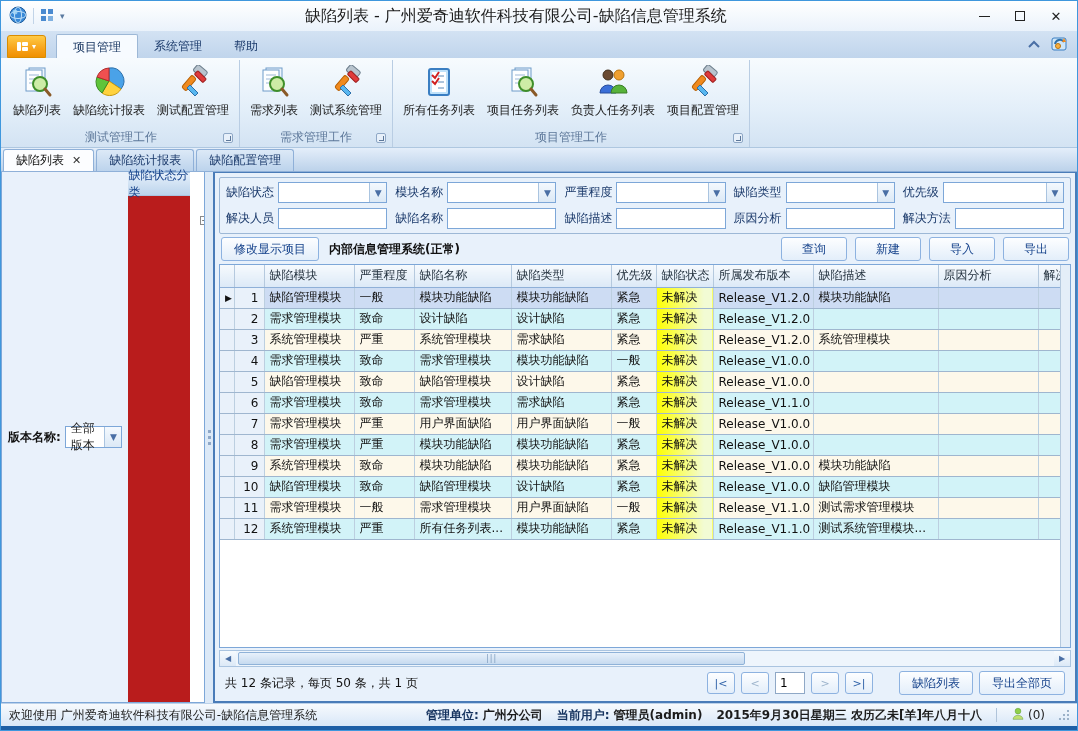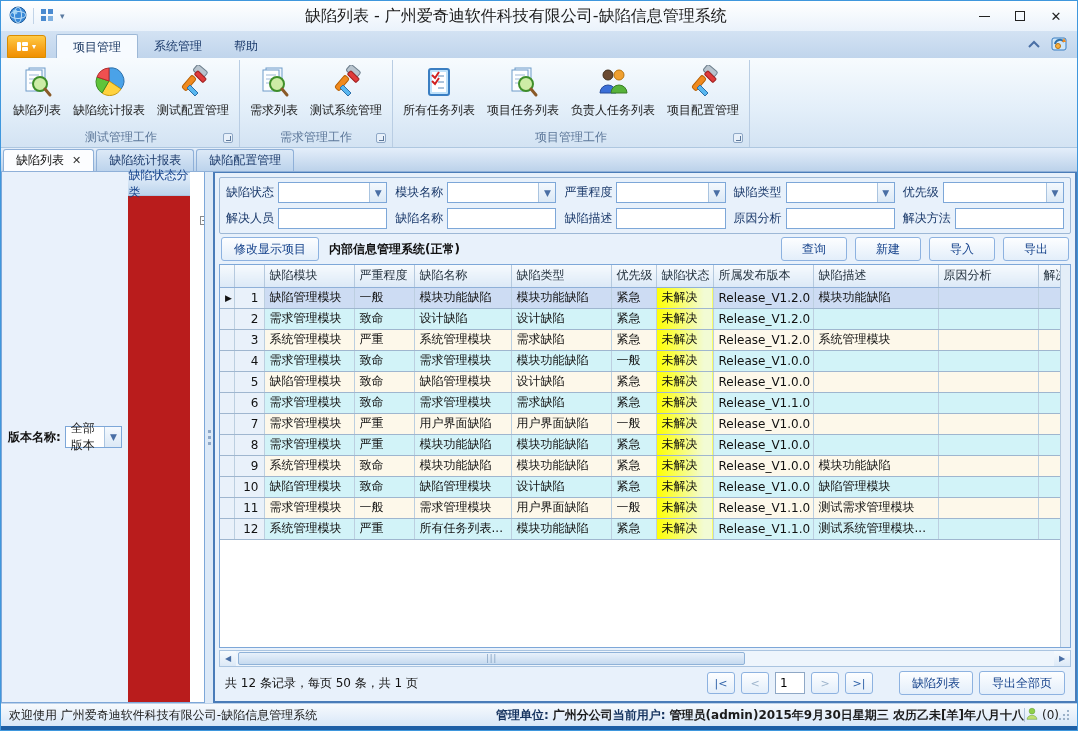--- a/index.html
+++ b/index.html
@@ -103,21 +103,21 @@
   .hs-thumb { position:absolute; left:2px; top:1px; height:13px; width:62%; background:linear-gradient(#e8f1fb,#c6daef); border:1px solid #8fb2d8; border-radius:2px; display:flex; align-items:center; justify-content:center; color:#7d9bbd; font-size:8px; letter-spacing:1px; }
 
   .pager-row { height:32px; flex:0 0 32px; display:flex; align-items:center; padding:0 6px; gap:6px; }
   .pager-summary { flex:1; color:#111; }
   .pg-btn { width:28px; height:22px; display:flex; align-items:center; justify-content:center; border:1px solid #8db2e0; border-radius:3px; background:linear-gradient(#fdfeff,#e3eefa); color:#2f62a8; font-size:11px; }
   .pg-btn.disabled { color:#9db4cc; }
   .pg-input { width:30px; height:22px; border:1px solid #8fa8c6; text-align:left; padding:0 4px; font:inherit; background:#fff; }
   .pager-row .gap { width:14px; }
 
   
-  .statusbar { height:27px; flex:0 0 27px; background:linear-gradient(#f7fafd,#d8e7f8); border-top:1px solid #bcd2ea; border-bottom:4px solid #1d5fa6; display:flex; align-items:center; padding:0 8px; }
+  .statusbar { height:27px; flex:0 0 27px; background:linear-gradient(#f7fafd,#d8e7f8); border-top:1px solid #bcd2ea; border-bottom:4px solid #1d5fa6; display:flex; align-items:center; padding:0 8px; gap:14px; }
   .status-left { flex:1; color:#1b1b1b; }
   .status-item { display:flex; gap:4px; color:#1b1b1b; white-space:nowrap;font-weight:bold; }
   .status-item b { color:#15335f; }
   .status-sep { width:1px; height:14px; background:#b0c4da; }
   .status-count { display:flex; align-items:center; gap:3px; }
   .resize-grip { display:flex; flex-direction:column; gap:2px; align-items:flex-end; }
   .resize-grip span { display:flex; gap:2px; }
   .resize-grip i { width:2px; height:2px; background:#9bb1c8; display:block; }
 </style>
 </head>

